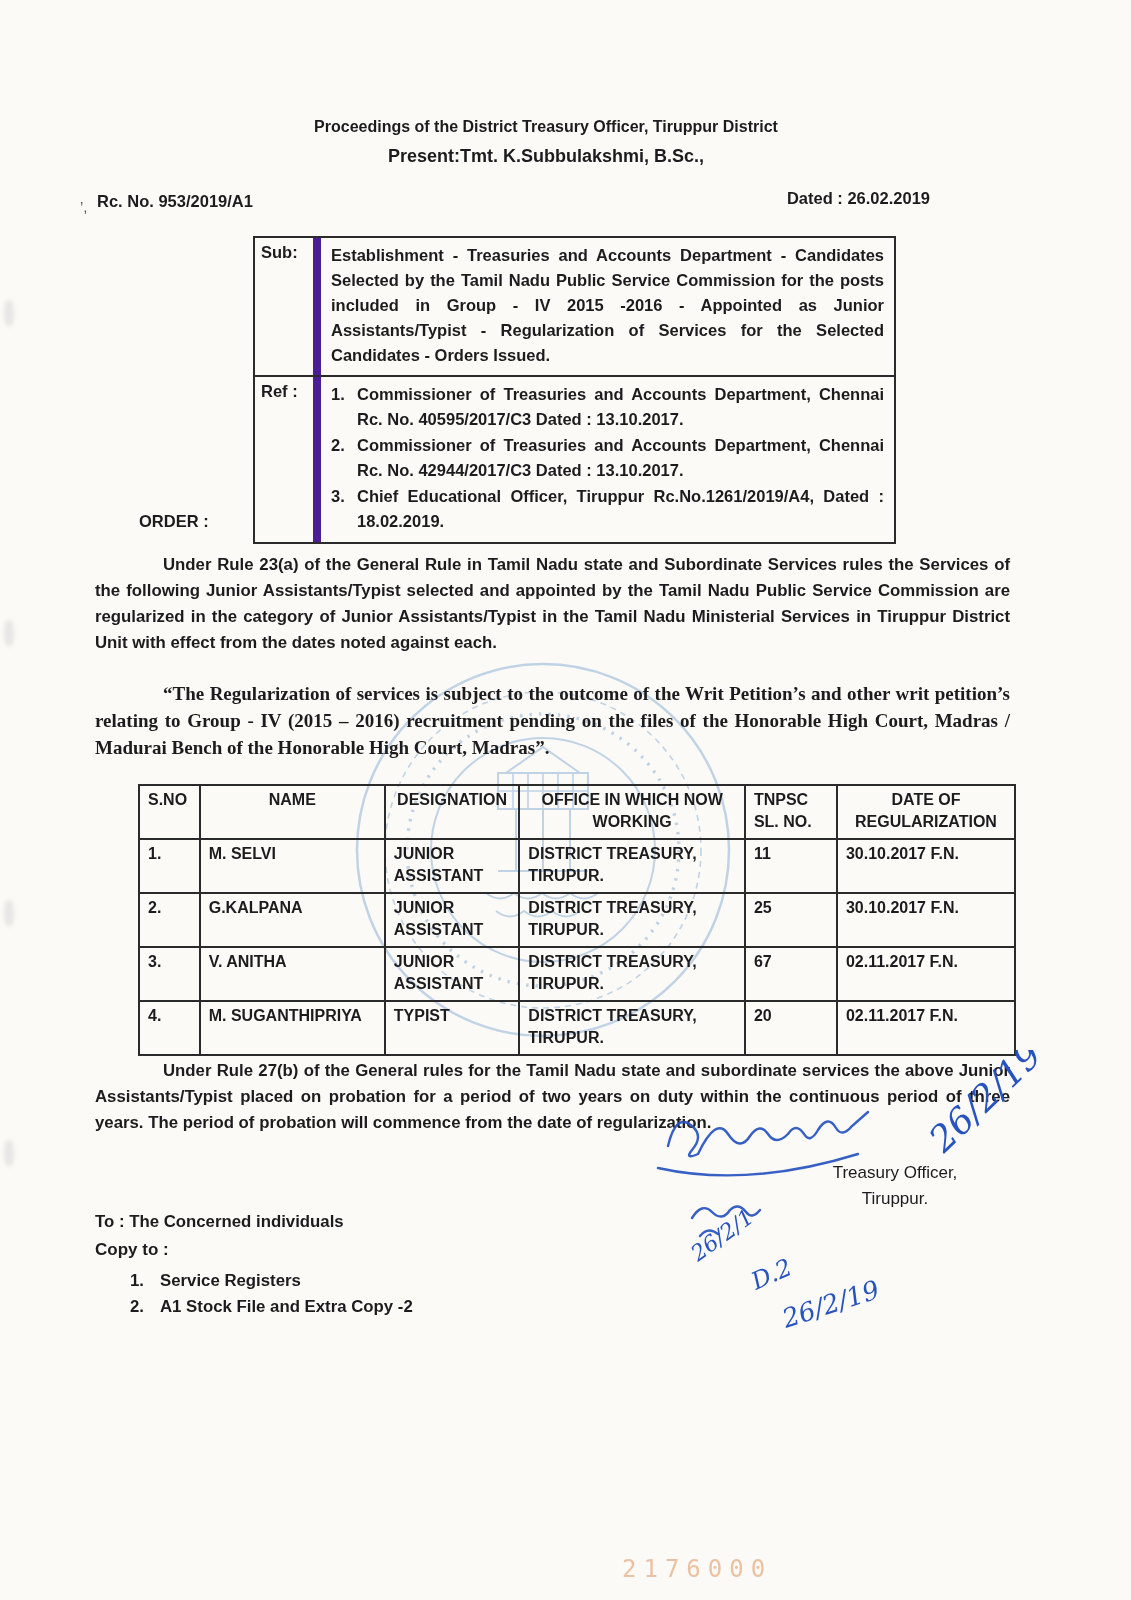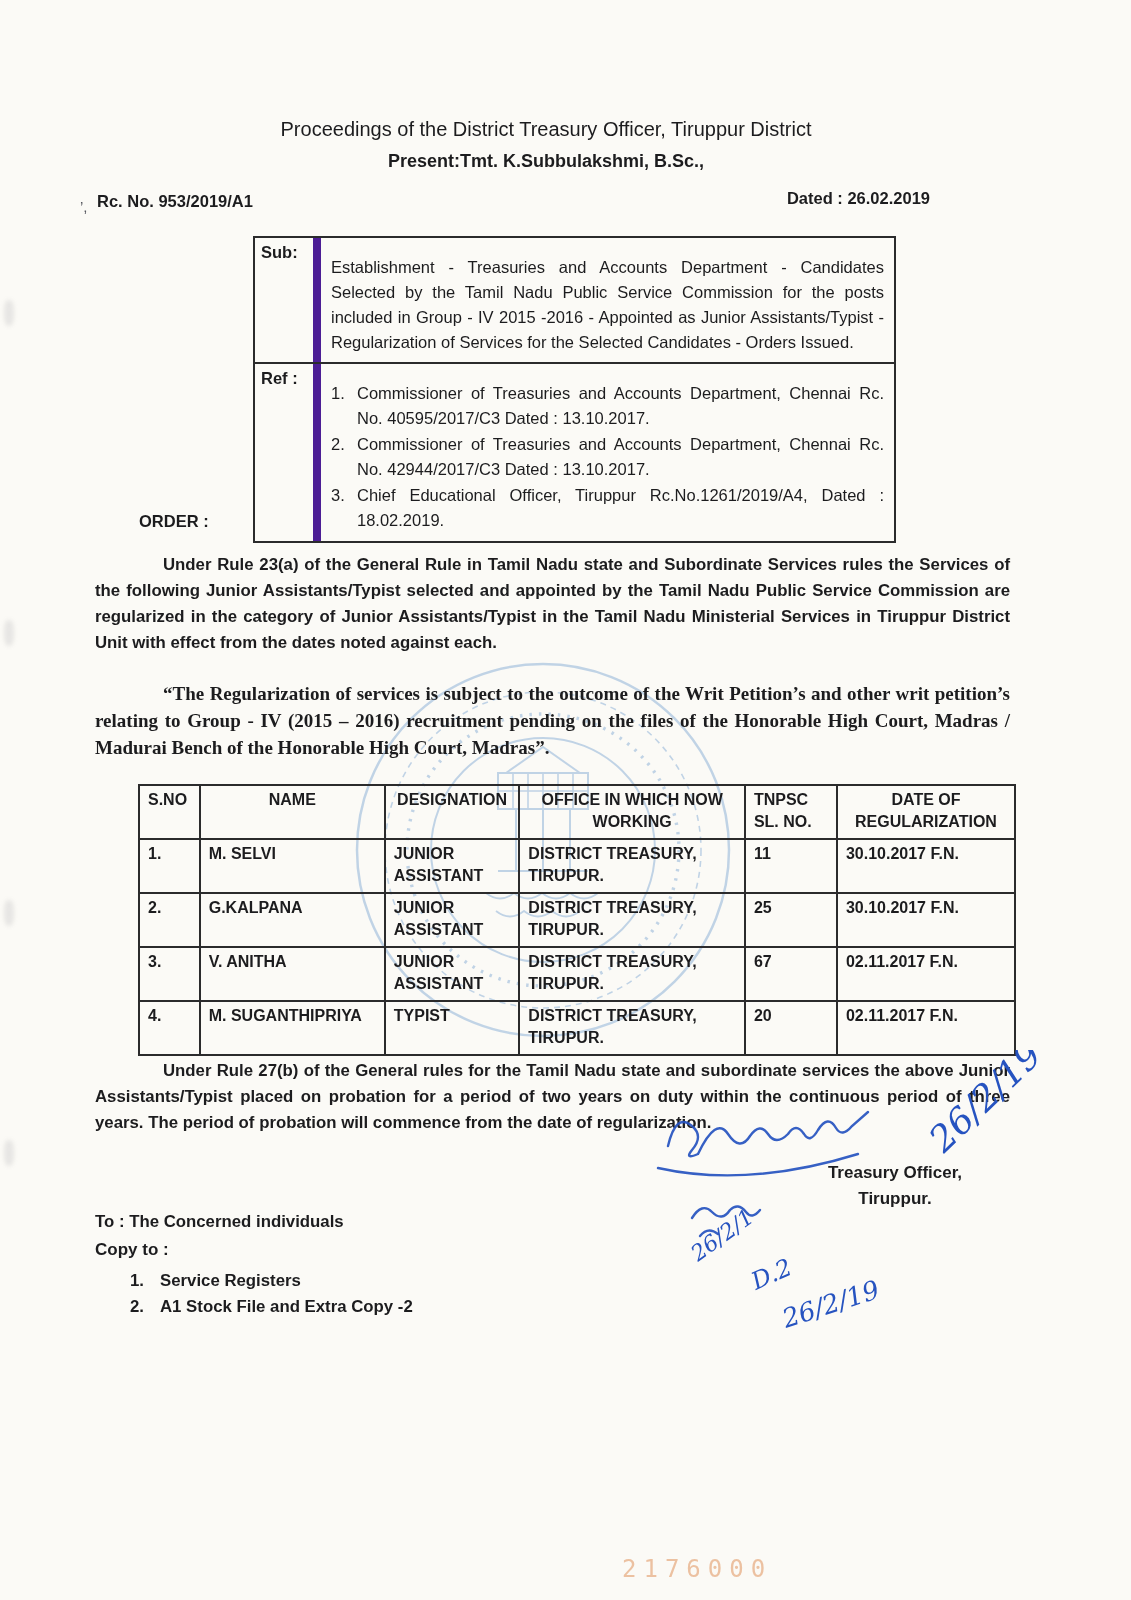--- a/index.html
+++ b/index.html
@@ -8,32 +8,32 @@
     position:relative;
     background:#fbfaf6;
     font-family:"Liberation Sans", sans-serif;
     color:#1c1c1e;
     overflow:hidden;
   }
   .abs { position:absolute; }
 
   
   .header-wrap { left:0; top:118px; width:1092px; text-align:center; z-index:2; }
-  .doc-title { font-size:20px; font-weight:normal; }
+  .doc-title { font-size:16px; font-weight:bold; }
   .present-line { font-size:18px; font-weight:bold; margin-top:10px; }
   .rc-line { left:97px; top:192px; font-size:16.5px; font-weight:bold; z-index:2; }
   .dated-line { right:201px; top:189px; font-size:16.5px; font-weight:bold; z-index:2; }
   .tick-mark { left:80px; top:198px; font-size:15px; color:#55565e; z-index:2; }
 
   
   .subref { left:253px; top:236px; width:643px; border:2px solid #2b2b2c; z-index:2; }
   .subref-row { display:flex; border-bottom:2px solid #2b2b2c; }
   .subref-row:last-child { border-bottom:none; }
   .subref-label { width:66px; border-right:8px solid #4c1d95; padding:5px 6px; font-size:16.5px; font-weight:bold; flex:0 0 66px; }
-  .subref-content { flex:1; padding:17px 10px 7px 10px; font-size:16.5px; font-weight:normal; line-height:25px; text-align:justify; }
+  .subref-content { flex:1; padding:5px 10px 7px 10px; font-size:16.5px; font-weight:bold; line-height:25px; text-align:justify; }
   .ref-item { display:flex; margin-bottom:1px; }
   .ref-num { width:26px; flex:0 0 26px; }
   .ref-text { flex:1; text-align:justify; }
 
   
   .order-heading { left:95px; top:512px; font-size:16.5px; font-weight:bold; z-index:2;margin-left:44px; }
   .para { left:95px; width:915px; font-size:16.8px; font-weight:bold; line-height:26px; text-align:justify; text-indent:68px; z-index:2; }
   .para1 { top:552px; }
   .para2 {
     top:680px;
@@ -57,21 +57,21 @@
   table.reg th { text-align:center; height:54px; }
   table.reg th.left { text-align:left; }
   td.c-sno { width:60px; }
   td.c-name { width:183px;margin-left:11px; }
   td.c-desg { width:133px; }
   td.c-office { width:223px; }
   td.c-tnpsc { width:91px; }
   td.c-date { width:176px; }
 
   
-  .sig-block { left:770px; top:1160px; width:250px; text-align:center; font-size:17px; font-weight:bold; line-height:26px; z-index:2; }
+  .sig-block { left:770px; top:1160px; width:250px; text-align:center; font-size:17px; font-weight:normal; line-height:26px; z-index:2; }
   .to-line { left:95px; top:1212px; font-size:16.8px; font-weight:bold; z-index:2; }
   .copyto-line { left:95px; top:1240px; font-size:17px; font-weight:bold; z-index:2; }
   .copy-items { left:130px; top:1268px; font-size:16.8px; font-weight:bold; line-height:26px; z-index:2; }
   .copy-item { display:flex; }
   .copy-num { width:30px; flex:0 0 30px; }
 
   .faint-number {
     left:622px; top:1555px;
     font-family:"DejaVu Sans Mono", monospace;
     font-size:24px; letter-spacing:7px;

